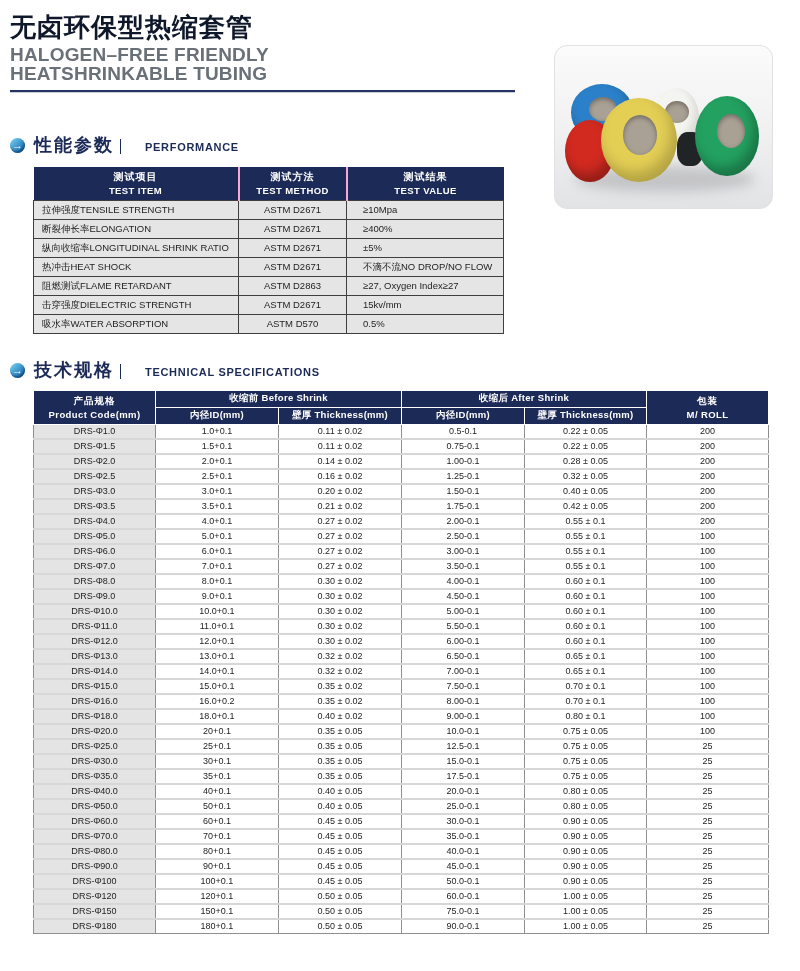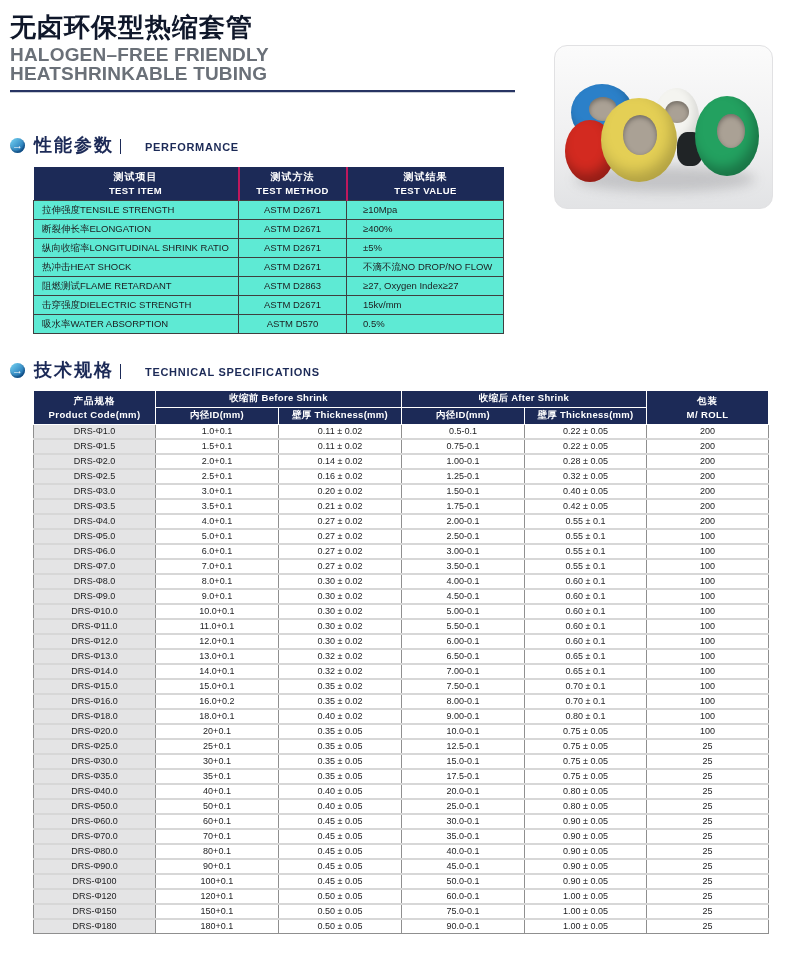--- a/index.html
+++ b/index.html
@@ -63,28 +63,28 @@
   }
   .sec-cn { margin-left:9px; font-size:18px; font-weight:bold; color:#1c2a57; letter-spacing:2px; }
   .sec-divider { width:1px; height:15px; background:#1c2a57; margin:2px 3px 0 6px; }
   .sec-en { font-size:11px; font-weight:bold; color:#1c2a57; letter-spacing:0.7px; margin-top:3px;padding-left:21px; }
 
   
   table { border-collapse:collapse; table-layout:fixed; }
   table.perf { margin:12px 4px 0 33px; width:470px; }
   table.perf th {
     background:#1c2a57; color:#fff; padding:3px 0 4px 0;
-    border-left:2px solid #be185d;
+    border-left:2px solid #f9a8d4;
   }
   table.perf th:first-child { border-left:none; }
   .th-cn { display:block; font-size:10px; font-weight:bold; letter-spacing:1px; }
   .th-en { display:block; font-size:9.5px; font-weight:bold; letter-spacing:0.4px; margin-top:1px; }
   table.perf td {
     border:1px solid #3f3f3f; height:18px; line-height:18px;
-    font-size:9.5px; color:#1d1d1f; background:#5eead4; overflow:hidden; white-space:nowrap;
+    font-size:9.5px; color:#1d1d1f; background:#e5e5e5; overflow:hidden; white-space:nowrap;
   }
   table.perf td:nth-child(1){ text-align:left; padding-left:8px; }
   table.perf td:nth-child(2){ text-align:center; }
   table.perf td:nth-child(3){ text-align:left; padding-left:16px; }
 
   
   table.spec { margin:10px 0 0 33px; width:735px; }
   table.spec th {
     background:#1c2a57; color:#fff; font-size:9.5px; font-weight:bold;
     border:1px solid #fff; padding:1px 0 2px 0; letter-spacing:0.3px;

